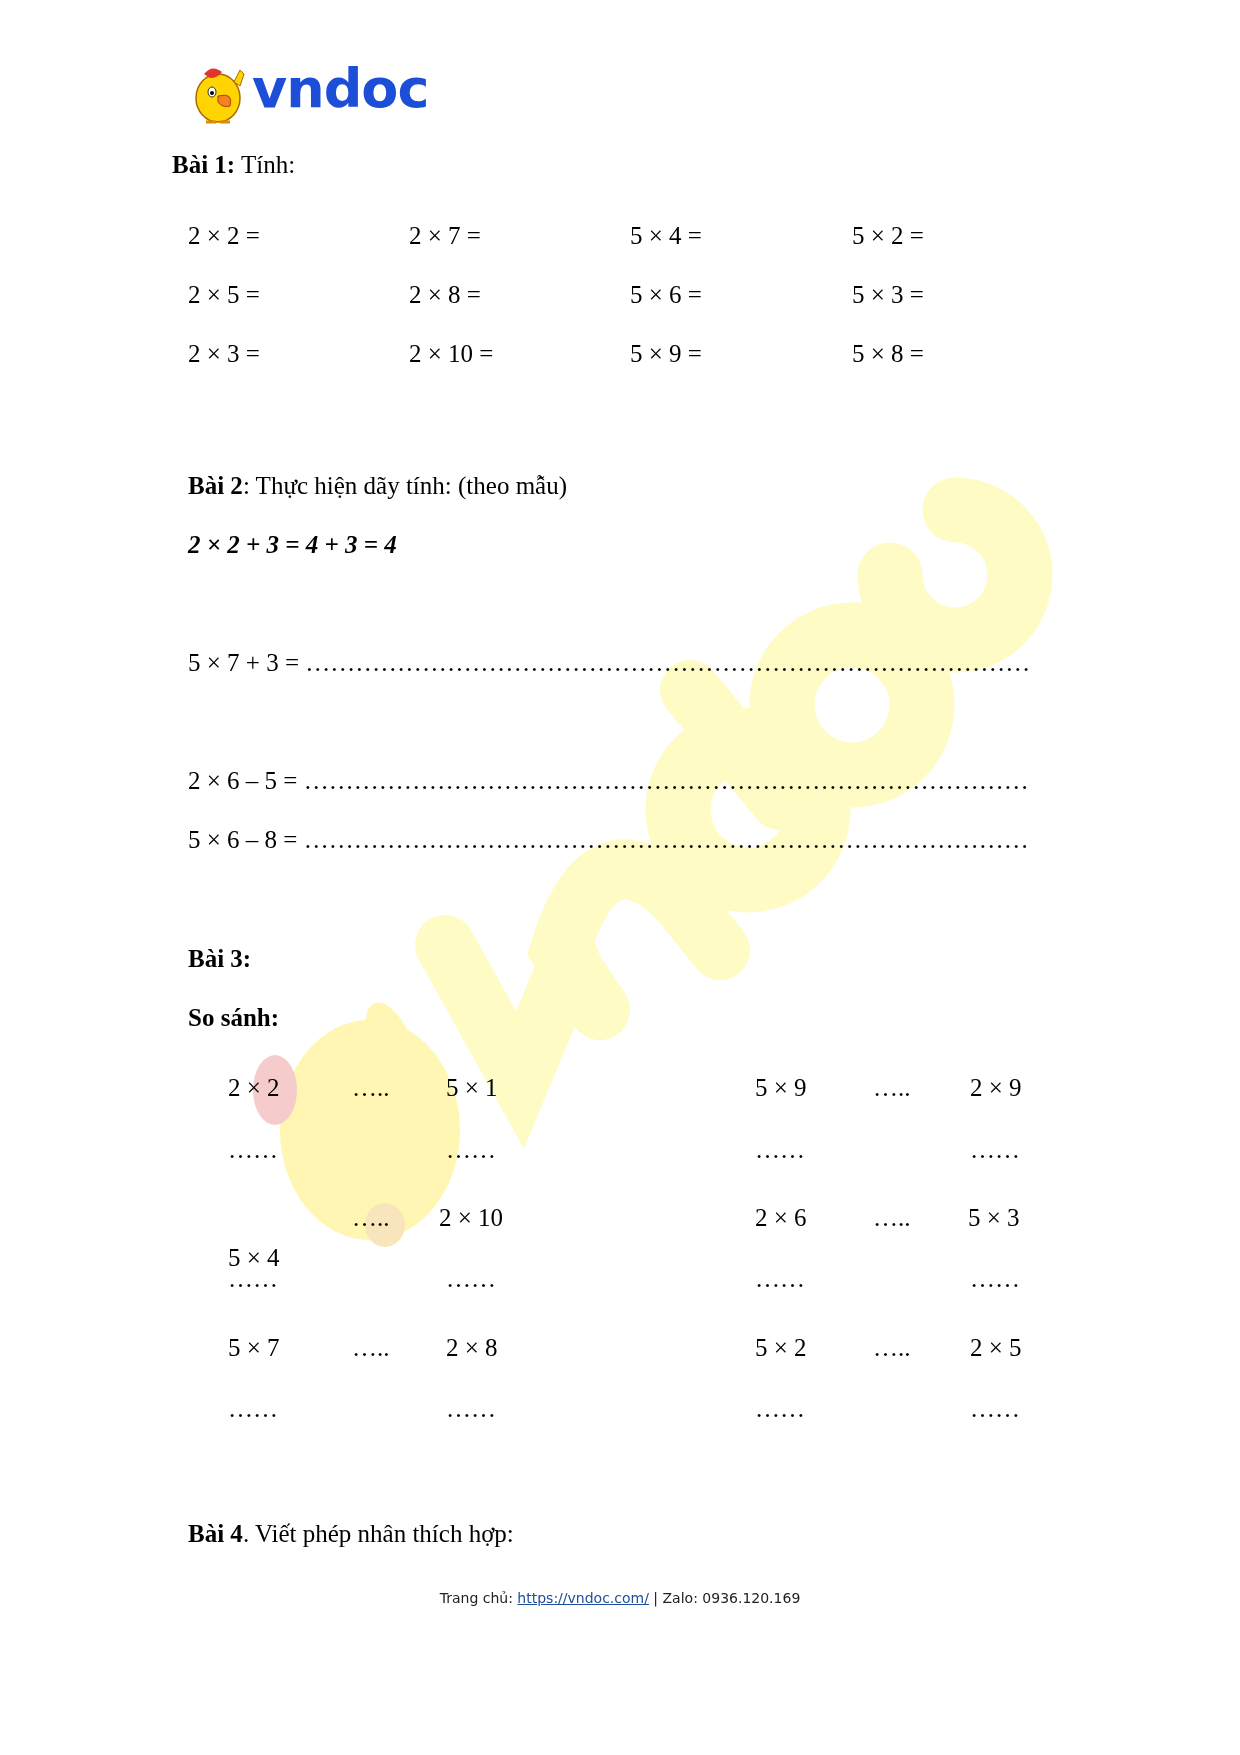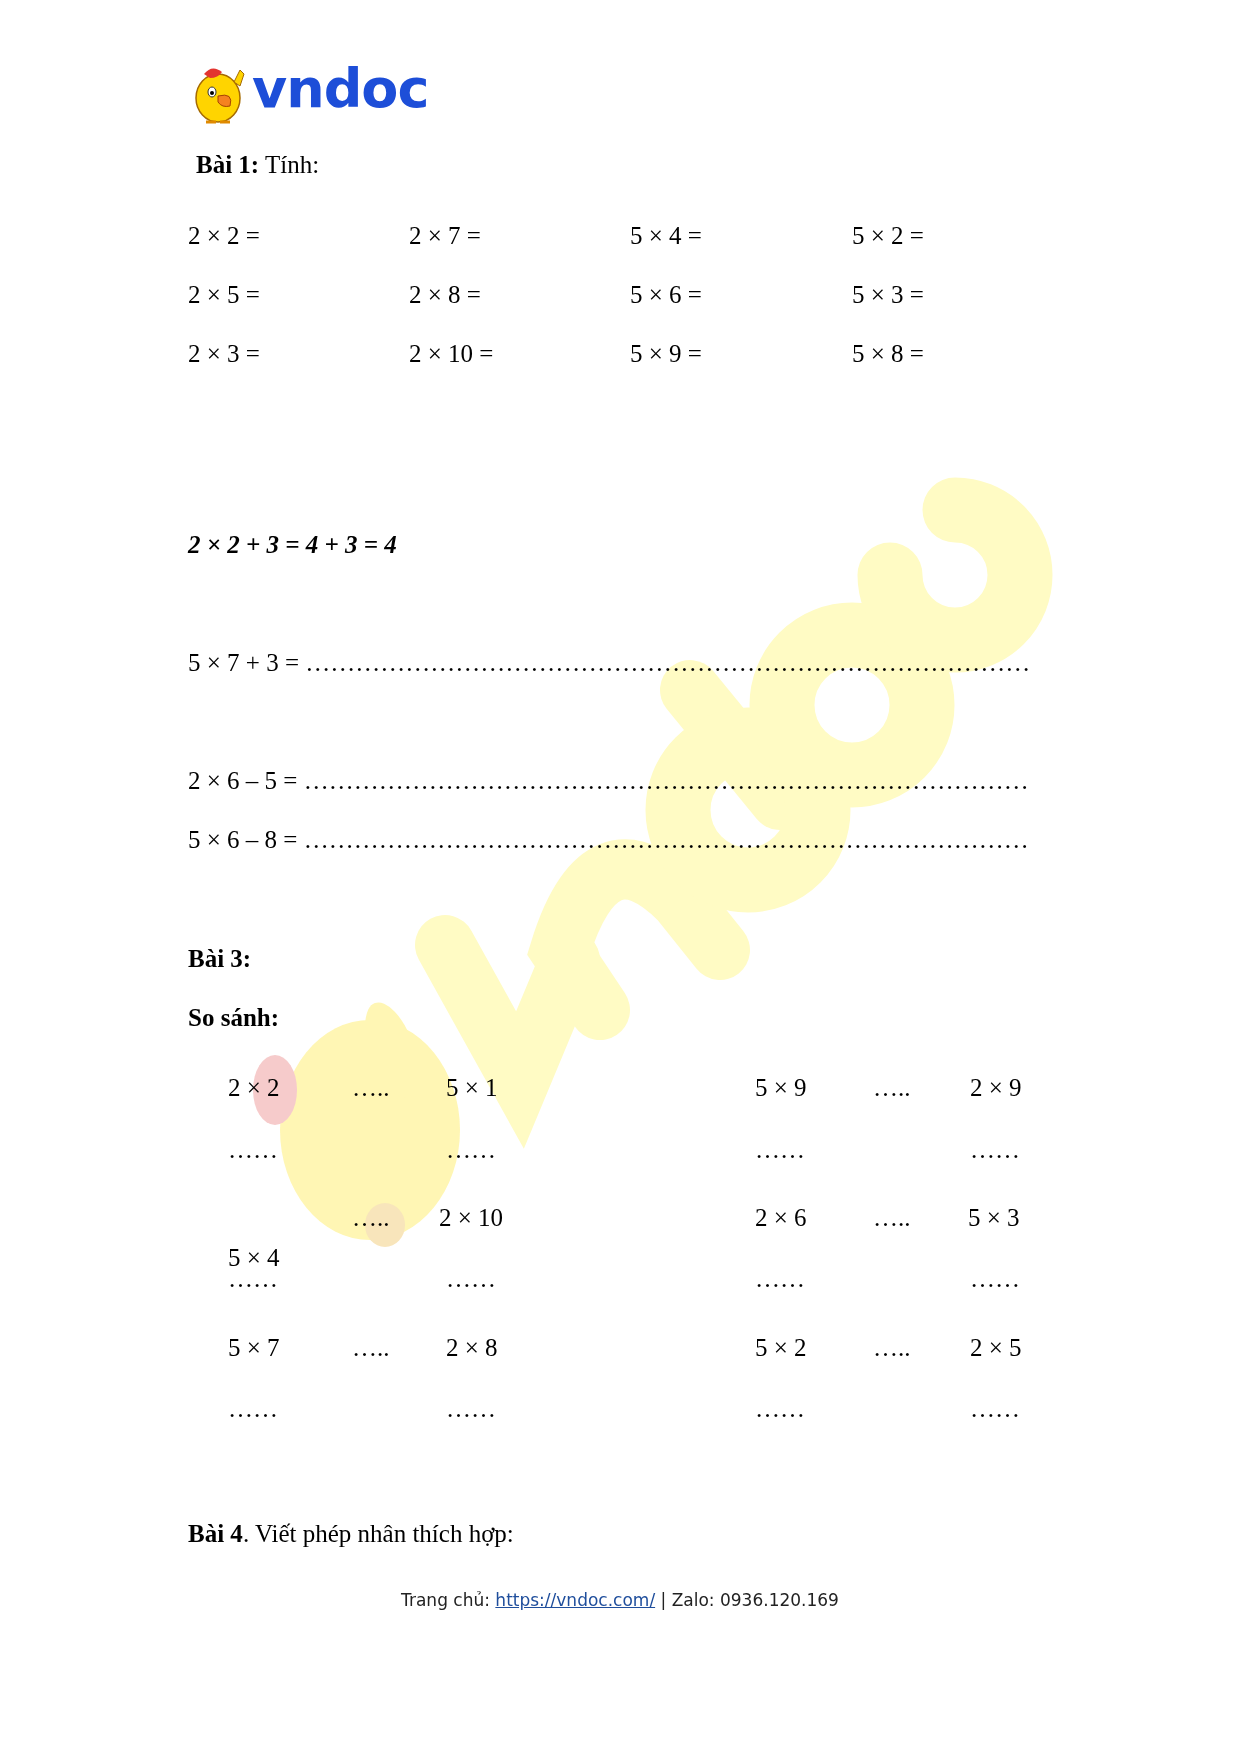--- a/index.html
+++ b/index.html
@@ -7,21 +7,21 @@
          font-family:"Liberation Serif", "DejaVu Serif", serif; color:#000; }
   .page { position:absolute; left:0; top:0; width:1240px; height:1755px; }
   .abs { position:absolute; white-space:nowrap; }
   .t { font-size:25px; line-height:30px; }
   b, .b { font-weight:bold; }
   .logo { position:absolute; left:190px; top:62px; width:225px; height:66px; }
   .logo-text { position:absolute; left:62px; top:-6px; font-family:"DejaVu Sans", sans-serif;
                font-weight:bold; font-size:54px; color:#1d4ed8; letter-spacing:-1px; line-height:66px; }
   .wm { position:absolute; left:0; top:0; width:1240px; height:1755px; pointer-events:none; }
   .footer { position:absolute; left:0; width:1240px; top:1590px; text-align:center;
-            font-family:"DejaVu Sans", sans-serif; font-size:17px; color:#222; }
+            font-family:"DejaVu Sans", sans-serif; font-size:14px; color:#222; }
   .footer a { color:#1f4e9c; text-decoration:underline; }
   .dots { letter-spacing:0px; }
   .content { position:absolute; left:0; top:0; width:1240px; height:1755px; }
 </style>
 </head>
 <body>
 
 <div class="page">
 
   <svg class="wm" viewBox="0 0 1240 1755">
@@ -55,39 +55,42 @@
       <circle cx="22" cy="31" r="2" fill="#000"></circle>
       <path d="M28 34 Q44 30 40 44 Q32 46 28 40 Z" fill="#f58220" stroke="#a54500"></path>
       <path d="M44 20 L50 8 L54 12 L50 24 Z" fill="#ffd400" stroke="#a56a00"></path>
       <path d="M16 60 L26 60 M30 60 L40 60" stroke="#e08a00" stroke-width="3"></path>
     </svg>
     <span class="logo-text">vndoc</span>
   </div>
 
   <div class="content">
 
-    <div class="abs t" style="left:196px; top:150px;text-align:right;">
+    <div class="abs t" style="left:172px; top:150px;text-align:right;">
       <b>Bài 1:</b><span> Tính:</span>
     </div>
 
     <div class="abs t" style="left:188px; top:221px;">2 × 2 =</div>
     <div class="abs t" style="left:409px; top:221px;">2 × 7 =</div>
     <div class="abs t" style="left:630px; top:221px;">5 × 4 =</div>
     <div class="abs t" style="left:852px; top:221px;">5 × 2 =</div>
 
     <div class="abs t" style="left:188px; top:280px;">2 × 5 =</div>
     <div class="abs t" style="left:409px; top:280px;">2 × 8 =</div>
     <div class="abs t" style="left:630px; top:280px;">5 × 6 =</div>
     <div class="abs t" style="left:852px; top:280px;">5 × 3 =</div>
 
     <div class="abs t" style="left:188px; top:339px;">2 × 3 =</div>
     <div class="abs t" style="left:409px; top:339px;">2 × 10 =</div>
     <div class="abs t" style="left:630px; top:339px;">5 × 9 =</div>
     <div class="abs t" style="left:852px; top:339px;">5 × 8 =</div>
 
+    <div class="abs t" style="left:188px; top:471px;">
+      <b>Bài 2</b><span>: Thực hiện dãy tính: (theo mẫu)</span>
+    </div>
     <div class="abs t" style="left:188px; top:530px; font-weight:bold; font-style:italic;">2 × 2 + 3 = 4 + 3 = 4</div>
 
     <div class="abs t" style="left:188px; top:648px;">
       <span>5 × 7 + 3 = </span><span class="dots">……………………………………………………………………………</span>
     </div>
     <div class="abs t" style="left:188px; top:766px;">
       <span>2 × 6 – 5 = </span><span class="dots">……………………………………………………………………………</span>
     </div>
     <div class="abs t" style="left:188px; top:825px;">
       <span>5 × 6 – 8 = </span><span class="dots">……………………………………………………………………………</span>

